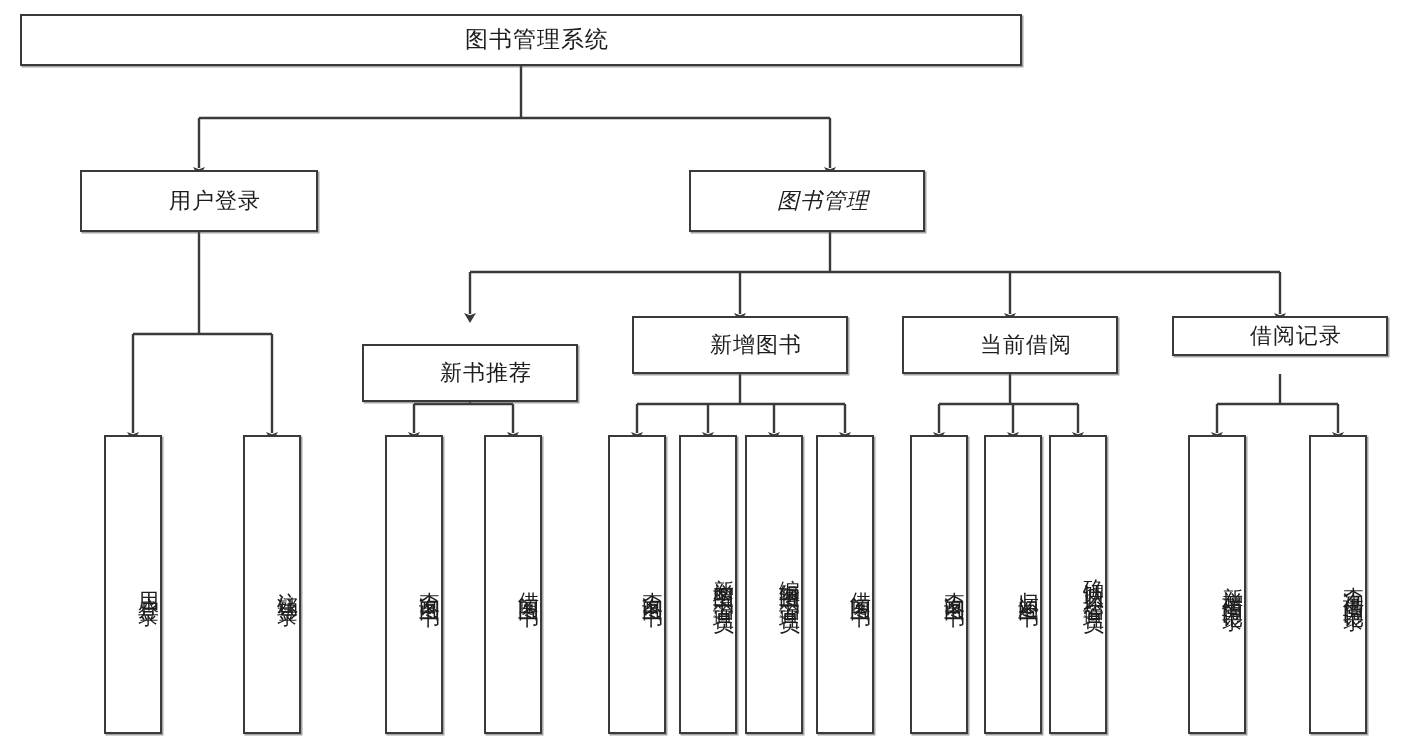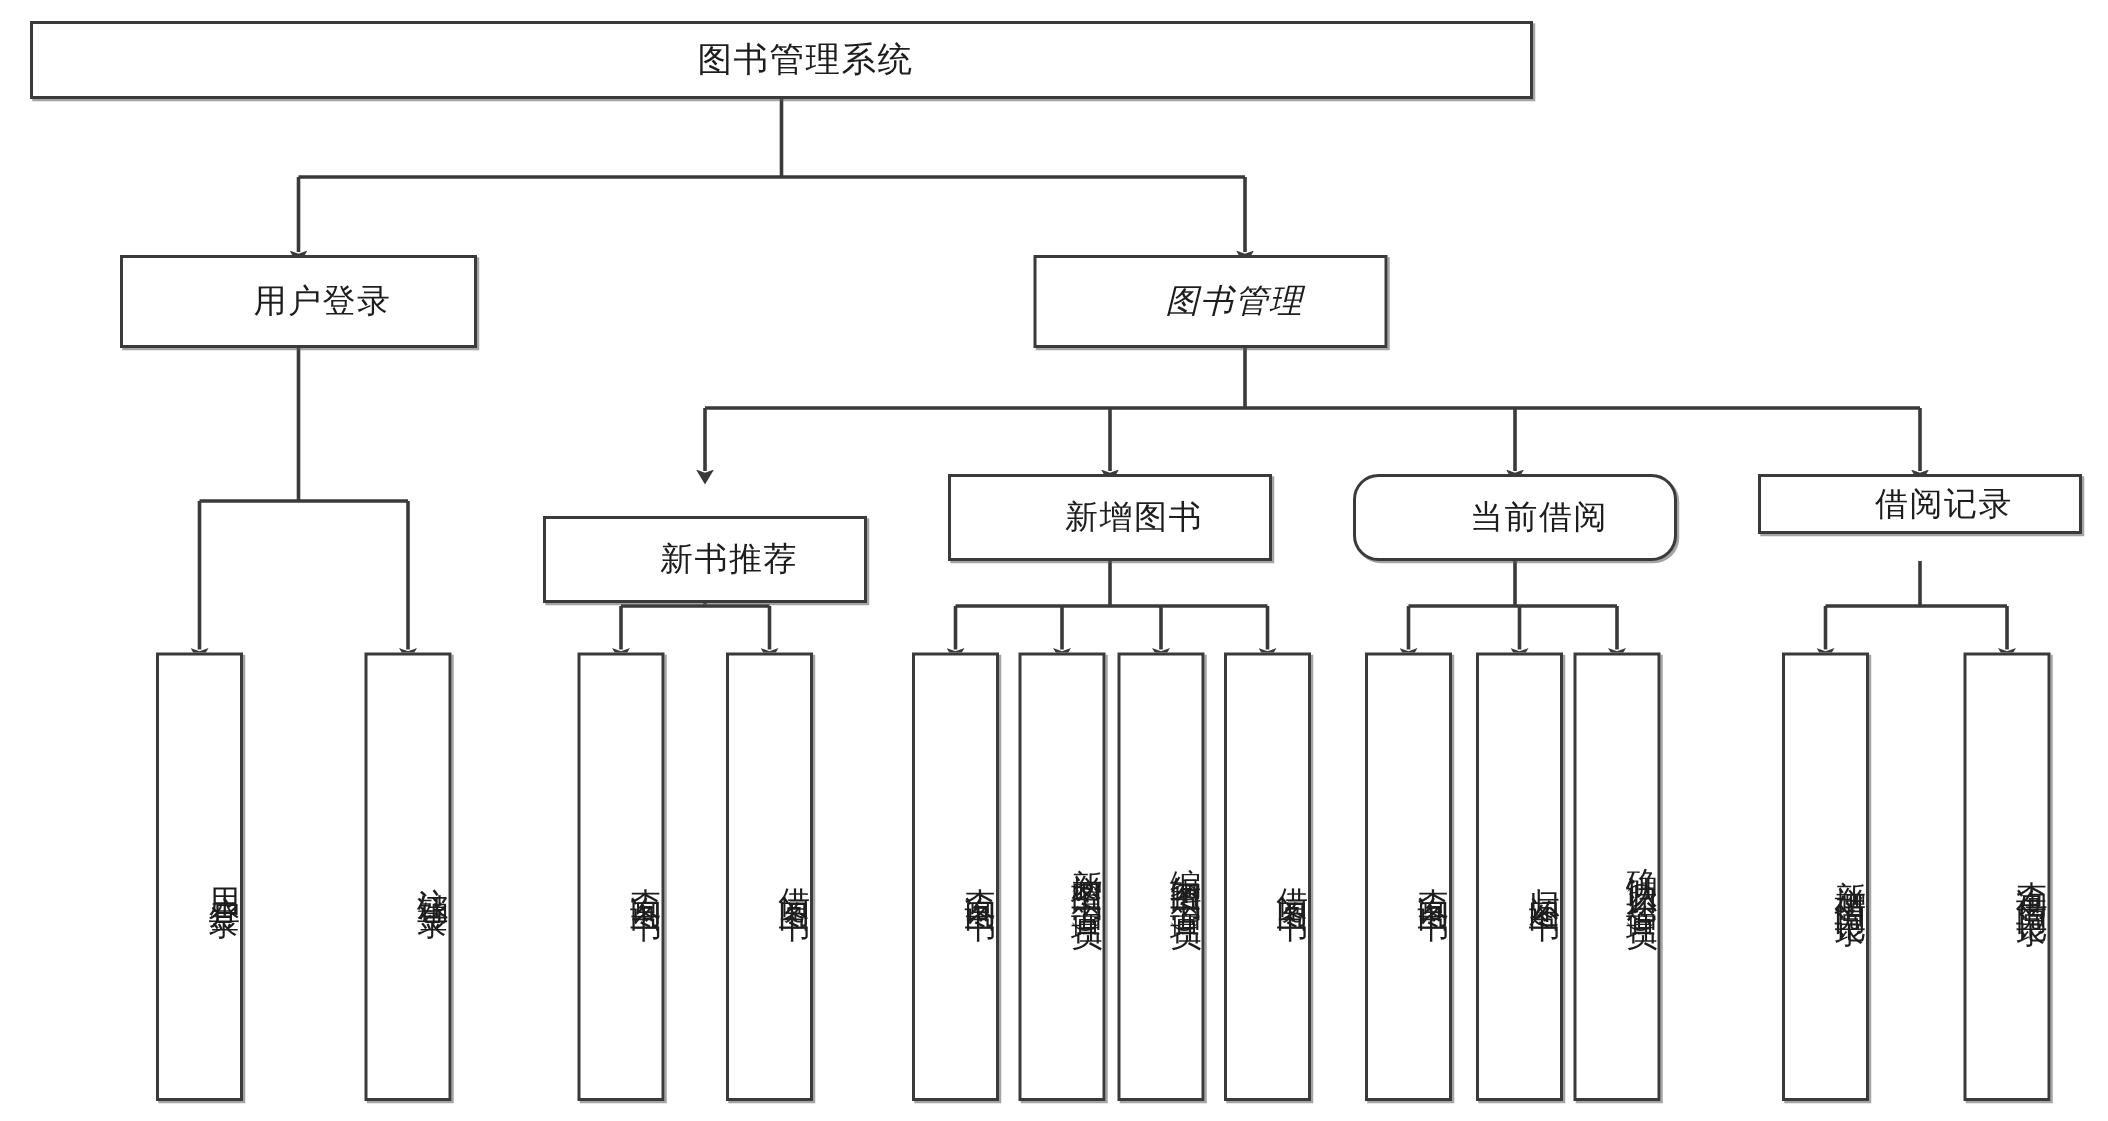--- a/index.html
+++ b/index.html
@@ -124,21 +124,21 @@
       </div>
       <div class="node level1" style="left: 689px; top: 170px; width: 236px; height: 62px; font-style: italic;">
         <div class="node-label">图书管理</div>
       </div>
       <div class="node level2" style="left: 362px; top: 316px; width: 216px; height: 58px; margin-top: 28px;">
         <div class="node-label">新书推荐</div>
       </div>
       <div class="node level2" style="left: 632px; top: 316px; width: 216px; height: 58px;">
         <div class="node-label">新增图书</div>
       </div>
-      <div class="node level2" style="left: 902px; top: 316px; width: 216px; height: 58px; border-radius: 17px;">
+      <div class="node level2" style="left: 902px; top: 316px; width: 216px; height: 58px;">
         <div class="node-label">当前借阅</div>
       </div>
       <div class="node level2" style="left: 1172px; top: 316px; width: 216px; height: 40px;">
         <div class="node-label">借阅记录</div>
       </div>
       <div class="node leaf" style="left: 104px; top: 435px; width: 58px; height: 299px;">
         <div class="node-label">用户登录</div>
       </div>
       <div class="node leaf" style="left: 243px; top: 435px; width: 58px; height: 299px;">
         <div class="node-label">注销登录</div>

